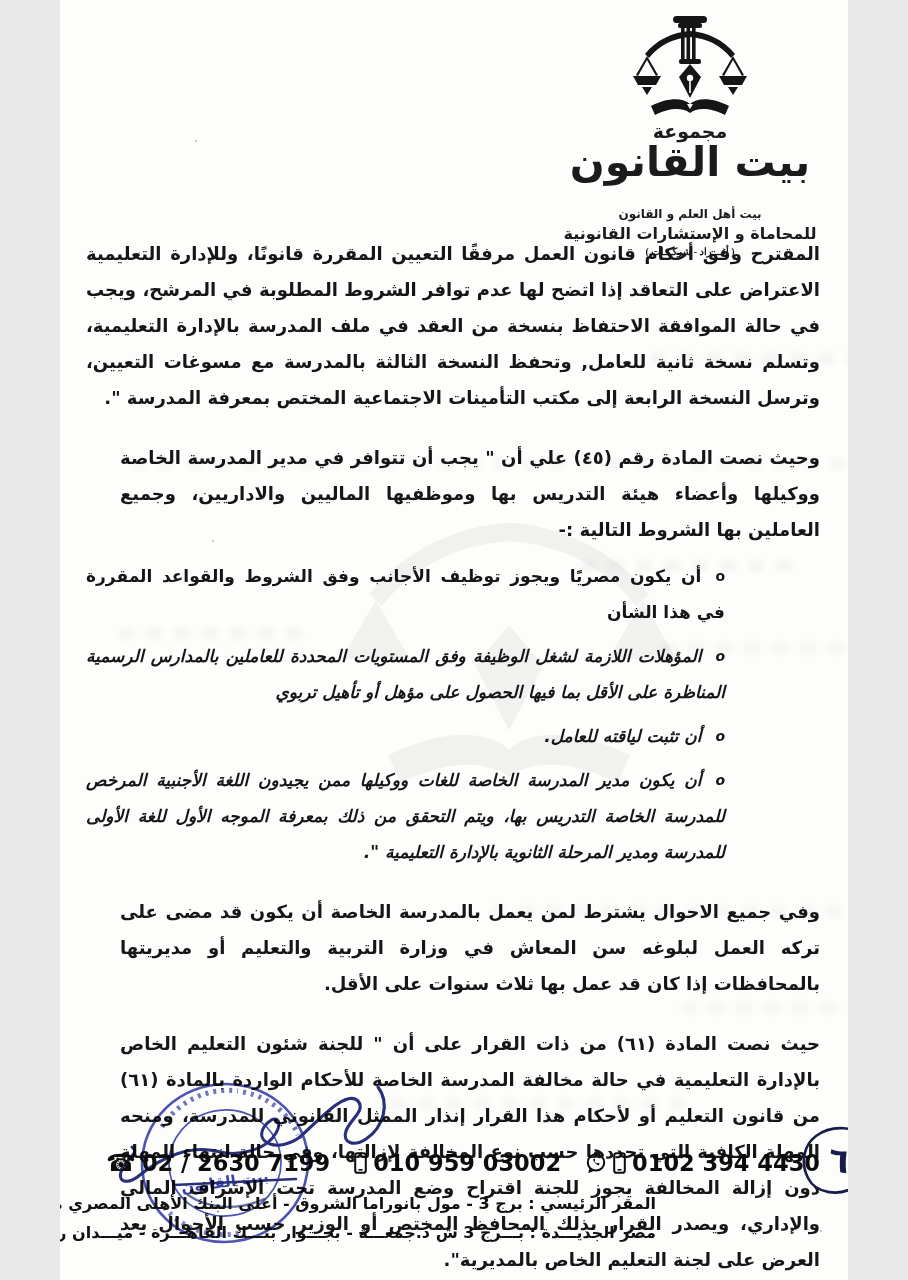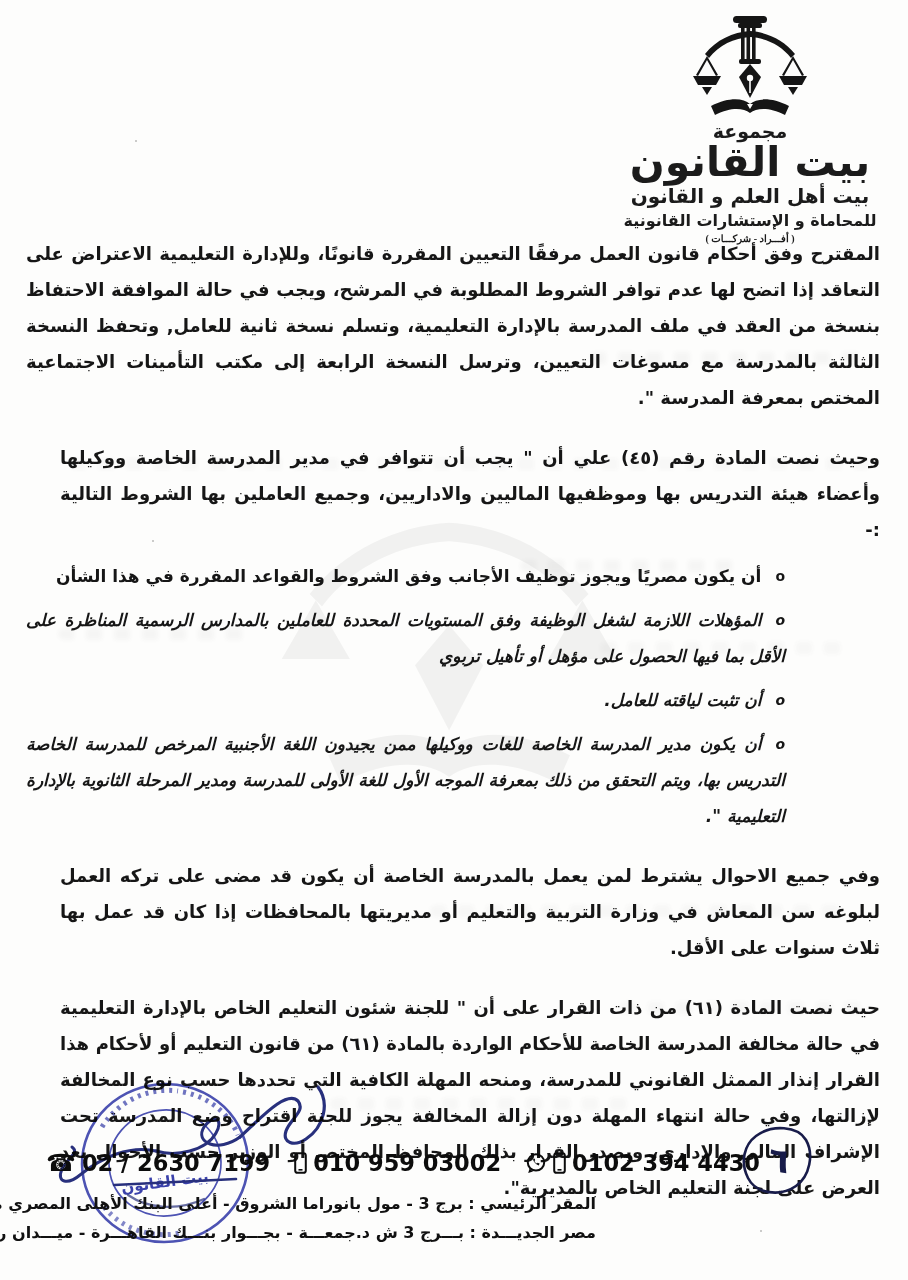--- a/index.html
+++ b/index.html
@@ -1,26 +1,26 @@
 <!DOCTYPE html>
 <html lang="ar"><head>
 <meta charset="utf-8">
 <style>
   html,body{margin:0;padding:0;background:#e8e8e8;}
   .page{
-    position:relative;width:908px;height:1280px;margin:0 auto;
+    position:relative;width:788px;height:1280px;margin:0 auto;
     background:#fdfdfc;overflow:hidden;
     font-family:"DejaVu Sans",sans-serif;color:#1b1b1b;
   }
   
   .brand{position:absolute;top:14px;right:18px;width:280px;text-align:center;}
   .brand svg{display:block;margin:0 auto;}
   .brand-group{font-size:19px;font-weight:bold;margin-top:2px;}
   .brand-name{font-size:41px;font-weight:900;line-height:1.0;margin-top:0;letter-spacing:0;}
-  .brand-tag1{font-size:20px;font-weight:bold;margin-top:1px;}
+  .brand-tag1{font-size:12px;font-weight:bold;margin-top:24px;}
   .brand-tag2{font-size:16px;font-weight:bold;margin-top:3px;}
   .brand-tag3{font-size:10px;font-weight:bold;margin-top:3px;font-family:Liberation Serif, serif;}
   
   .doc-body{
     position:absolute;top:236px;right:28px;left:26px;
     direction:rtl;font-size:18px;line-height:36px;font-weight:600;
     color:#161616;
   }
   .doc-body p{margin:0;text-align:justify;}
   .doc-body p.gap{margin-top:24px;margin-left:34px;}

